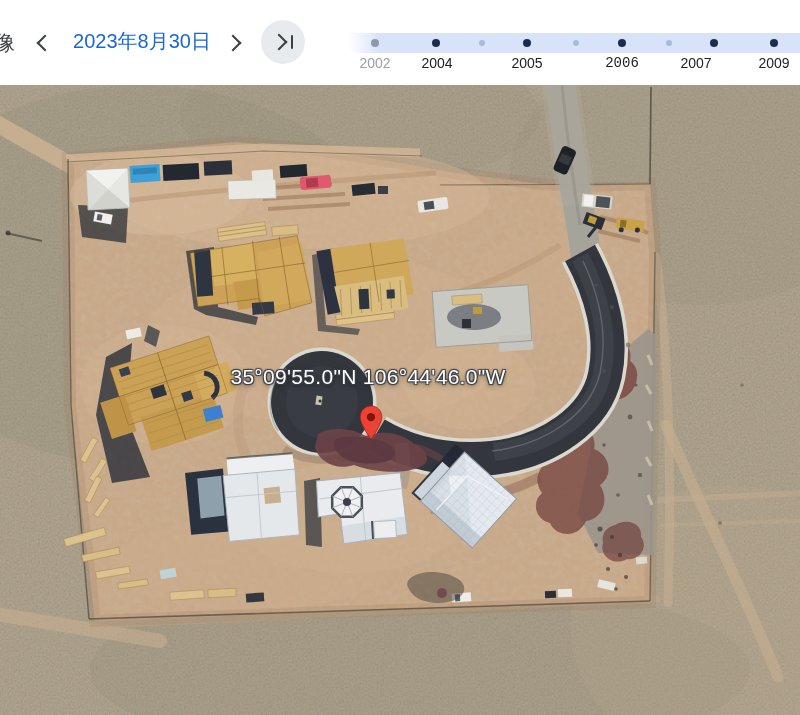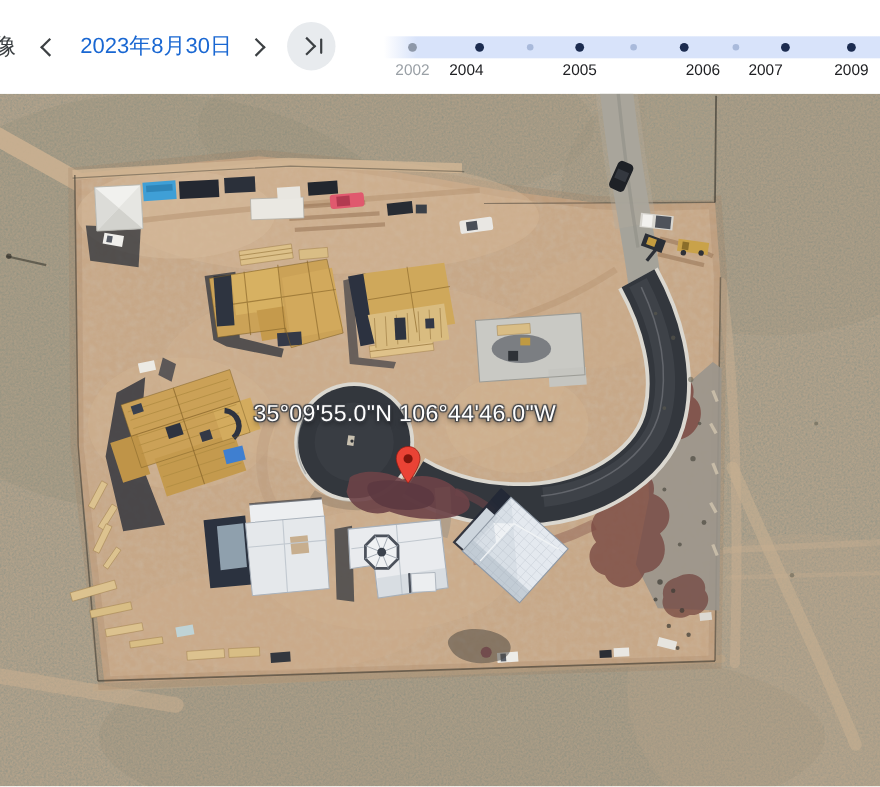--- a/index.html
+++ b/index.html
@@ -48,26 +48,26 @@
         <span class="chev right"></span>
         <span class="skip-bar"></span>
       </button>
     <div class="timeline">
       <div class="tl-band"></div>
       <div id="tl-items">
           <div class="tl-dot faded" style="left: 375px;"></div>
           <div class="tl-label faded" style="left: 375px;">2002</div>
           <div class="tl-dot minor" style="left: 482px;"></div>
           <div class="tl-dot major" style="left: 436px;"></div>
-          <div class="tl-label" style="left: 424px;">2004</div>
+          <div class="tl-label" style="left: 437px;">2004</div>
           <div class="tl-dot major" style="left: 527px;"></div>
           <div class="tl-label" style="left: 527px; text-align: center;">2005</div>
           <div class="tl-dot minor" style="left: 576px;"></div>
           <div class="tl-dot major" style="left: 622px;"></div>
-          <div class="tl-label" style="left: 639px;">2006</div>
+          <div class="tl-label" style="left: 622px; font-family: Liberation Mono, monospace;">2006</div>
           <div class="tl-dot minor" style="left: 669px;"></div>
           <div class="tl-dot major" style="left: 714px;"></div>
           <div class="tl-label" style="left: 696px;">2007</div>
           <div class="tl-dot major" style="left: 774px;"></div>
           <div class="tl-label" style="left: 774px; text-align: right;">2009</div>
         </div>
     </div>
   </div>
 
   <div class="map">

